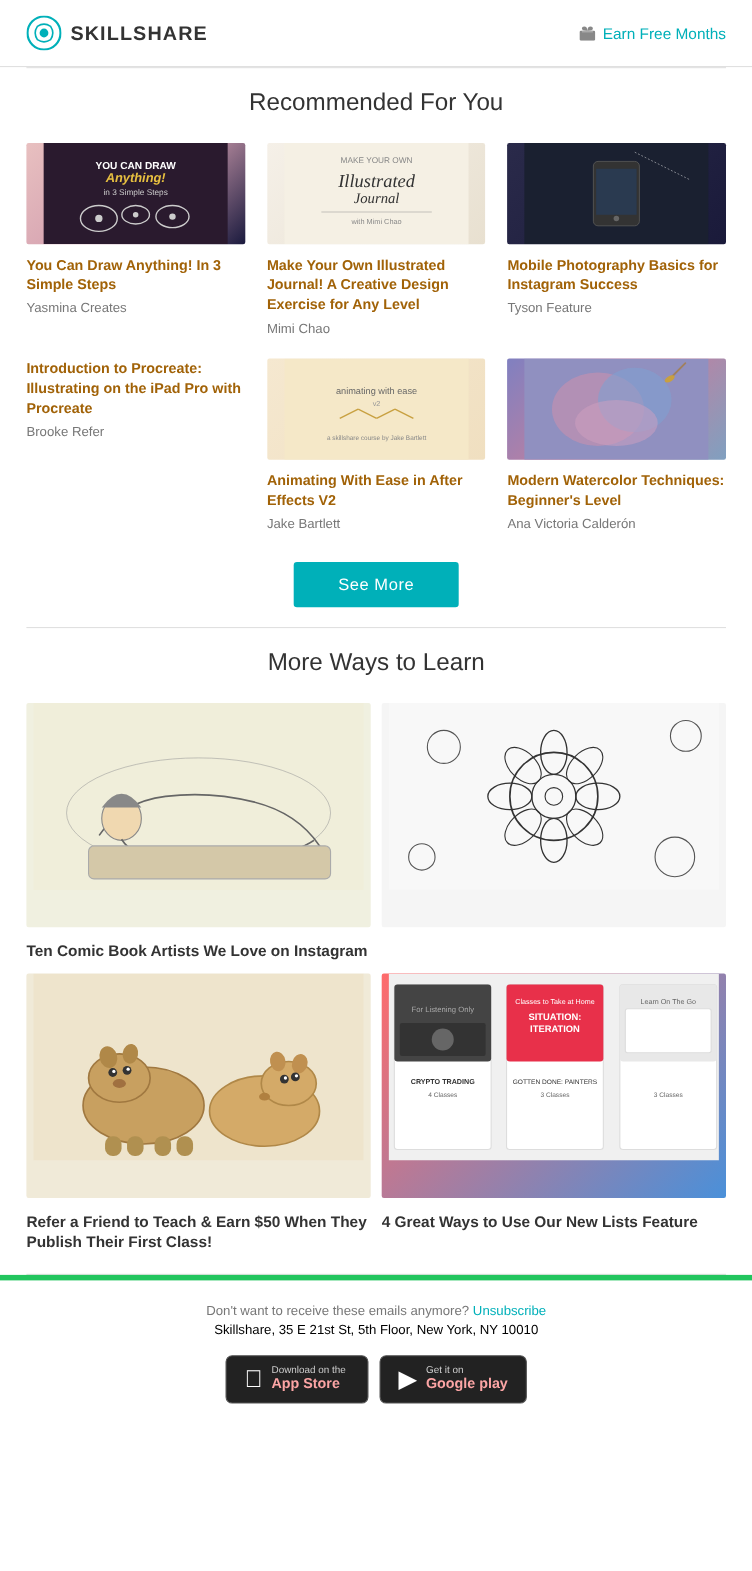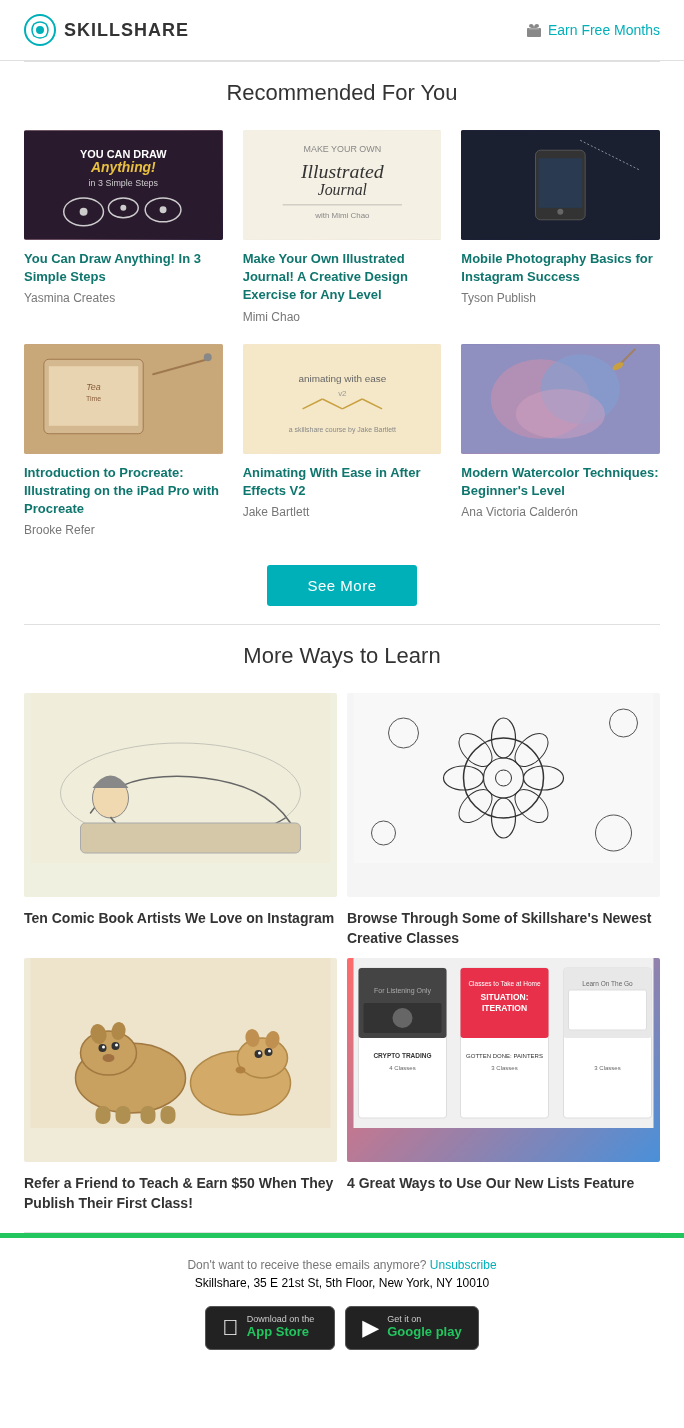--- a/index.html
+++ b/index.html
@@ -67,36 +67,36 @@
       grid-template-columns: repeat(3, 1fr);
       gap: 20px;
       margin-bottom: 28px;
     }
     .course-card {
       display: flex;
       flex-direction: column;
     }
     .course-thumb-placeholder {
       width: 100%;
-      height: 110px;
+      height: 92px;
       margin-bottom: 10px;
       border-radius: 2px;
       background: #ccc;
       display: flex;
       align-items: center;
       justify-content: center;
       font-size: 11px;
       color: #fff;
       overflow: hidden;
       position: relative;
     }
     .course-title {
       font-size: 13px;
       font-weight: bold;
-      color: #0f766e;
+      color: #a16207;
       line-height: 1.4;
       margin-bottom: 5px;
     }
     .course-author {
       font-size: 12px;
       color: #777;
     }
 
     
     .see-more-wrap {
@@ -186,21 +186,21 @@
       flex-direction: column;
       align-items: flex-start;
     }
     .app-btn-small {
       font-size: 9px;
       color: #ccc;
       line-height: 1;
     }
     .app-btn-label {
       font-size: 13px;
-      color: #22c55e;
+      color: #fca5a5;
       font-weight: bold;
       line-height: 1.3;
     }
 
     
     .thumb-draw {
       background: linear-gradient(135deg, #e8c0c0 0%, #d4a0b0 50%, #1a1a3e 100%);
     }
     .thumb-journal {
       background: linear-gradient(135deg, #f5f0e8 0%, #e8e0d0 100%);
@@ -298,35 +298,24 @@
       <div class="course-thumb-placeholder thumb-mobile">
         <svg width="100%" height="100%" viewBox="0 0 200 110">
           <rect width="200" height="110" fill="#1a2030"></rect>
           <rect x="75" y="20" width="50" height="70" rx="5" fill="#333" stroke="#555" stroke-width="1"></rect>
           <rect x="78" y="28" width="44" height="50" fill="#2a3a50"></rect>
           <circle cx="100" cy="82" r="3" fill="#666"></circle>
           <line x1="120" y1="10" x2="180" y2="40" stroke="#fff" stroke-width="0.5" stroke-dasharray="2,2"></line>
         </svg>
       </div>
       <div class="course-title">Mobile Photography Basics for Instagram Success</div>
-      <div class="course-author">Tyson Publish</div>
+      <div class="course-author">Tyson Feature</div>
     </div>
 
     <div class="course-card">
-      <div class="course-thumb-placeholder thumb-procreate">
-        <svg width="100%" height="100%" viewBox="0 0 200 110">
-          <rect width="200" height="110" fill="#c8a878"></rect>
-          <rect x="20" y="15" width="100" height="75" rx="5" fill="#d4b890" stroke="#a07850" stroke-width="1"></rect>
-          <rect x="25" y="22" width="90" height="60" fill="#e8d4b0"></rect>
-          <text x="70" y="46" font-size="9" fill="#8b5e3c" text-anchor="middle" font-style="italic">Tea</text>
-          <text x="70" y="57" font-size="7" fill="#8b5e3c" text-anchor="middle">Time</text>
-          <line x1="130" y1="30" x2="185" y2="15" stroke="#a07850" stroke-width="2" stroke-linecap="round"></line>
-          <circle cx="185" cy="13" r="4" fill="#888"></circle>
-        </svg>
-      </div>
       <div class="course-title">Introduction to Procreate: Illustrating on the iPad Pro with Procreate</div>
       <div class="course-author">Brooke Refer</div>
     </div>
 
     <div class="course-card">
       <div class="course-thumb-placeholder thumb-aftereffects">
         <svg width="100%" height="100%" viewBox="0 0 200 110">
           <rect width="200" height="110" fill="#f5e8c8"></rect>
           <text x="100" y="38" font-size="10" fill="#666" text-anchor="middle">animating with ease</text>
           <text x="100" y="52" font-size="8" fill="#999" text-anchor="middle">v2</text>
@@ -407,21 +396,20 @@
           <ellipse cx="178" cy="57" rx="12" ry="20" fill="none" stroke="#333" stroke-width="1" transform="rotate(45,178,57)"></ellipse>
           <ellipse cx="122" cy="113" rx="12" ry="20" fill="none" stroke="#333" stroke-width="1" transform="rotate(45,122,113)"></ellipse>
           <ellipse cx="178" cy="113" rx="12" ry="20" fill="none" stroke="#333" stroke-width="1" transform="rotate(-45,178,113)"></ellipse>
 
           <circle cx="50" cy="40" r="15" fill="none" stroke="#555" stroke-width="1"></circle>
           <circle cx="260" cy="140" r="18" fill="none" stroke="#555" stroke-width="1"></circle>
           <circle cx="30" cy="140" r="12" fill="none" stroke="#555" stroke-width="1"></circle>
           <circle cx="270" cy="30" r="14" fill="none" stroke="#555" stroke-width="1"></circle>
         </svg>
       </div>
-      <div class="learn-title">Browse Through Some of Skillshare's Newest Creative Classes</div>
     </div>
 
     <div class="learn-card">
       <div class="learn-thumb thumb-capybara">
         <svg width="100%" height="170" viewBox="0 0 300 170">
           <rect width="300" height="170" fill="#eee4cc"></rect>
 
           <ellipse cx="100" cy="120" rx="55" ry="35" fill="#c8a060" stroke="#a07840" stroke-width="1.5"></ellipse>
           <ellipse cx="78" cy="95" rx="28" ry="22" fill="#c8a060" stroke="#a07840" stroke-width="1.5"></ellipse>
 

